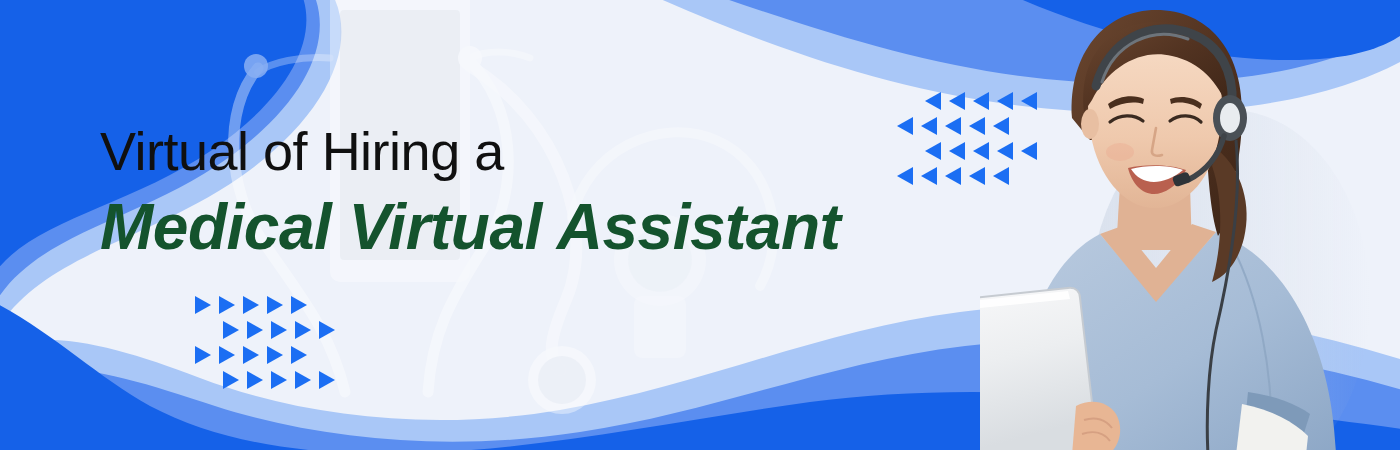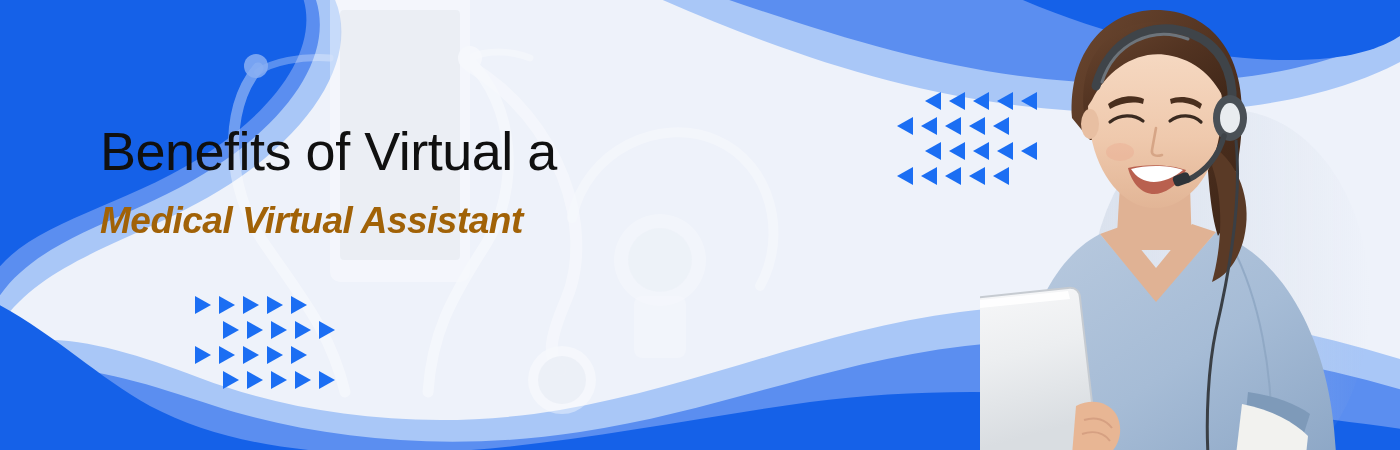--- a/index.html
+++ b/index.html
@@ -47,28 +47,28 @@
   }
   .headline-line1 {
     font-size:54px;
     line-height:66px;
     font-weight:400;
     color:#101010;
     letter-spacing:-0.5px;
     white-space:nowrap;
   }
   .headline-line2 {
-    font-size:37px;
+    font-size:64px;
     line-height:66px;
     font-weight:700;
     font-style:italic;
-    color:#a16207;
+    color:#14532d;
     letter-spacing:-0.5px;
     white-space:nowrap;
-    margin-top:4px;
+    margin-top:10px;
   }
 
   
   .agent-photo {
     position:absolute;
     right:0;
     bottom:0;
     width:420px;
     height:450px;
     z-index:5;
@@ -191,21 +191,21 @@
     <div class="tri-row indent">
       <span class="tri right"></span>
       <span class="tri right"></span>
       <span class="tri right"></span>
       <span class="tri right"></span>
       <span class="tri right"></span>
     </div>
   </div>
 
   <div class="headline">
-    <div class="headline-line1">Benefits of Virtual a</div>
+    <div class="headline-line1">Virtual of Hiring a</div>
     <div class="headline-line2">Medical Virtual Assistant</div>
   </div>
 
   <svg class="agent-photo" viewBox="0 0 420 450" preserveAspectRatio="xMidYMax meet">
     <defs>
       <linearGradient id="scrubG" x1="0" y1="0" x2="1" y2="1">
         <stop offset="0%" stop-color="#b9cadf"></stop>
         <stop offset="55%" stop-color="#a6bcd6"></stop>
         <stop offset="100%" stop-color="#8da7c6"></stop>
       </linearGradient>

